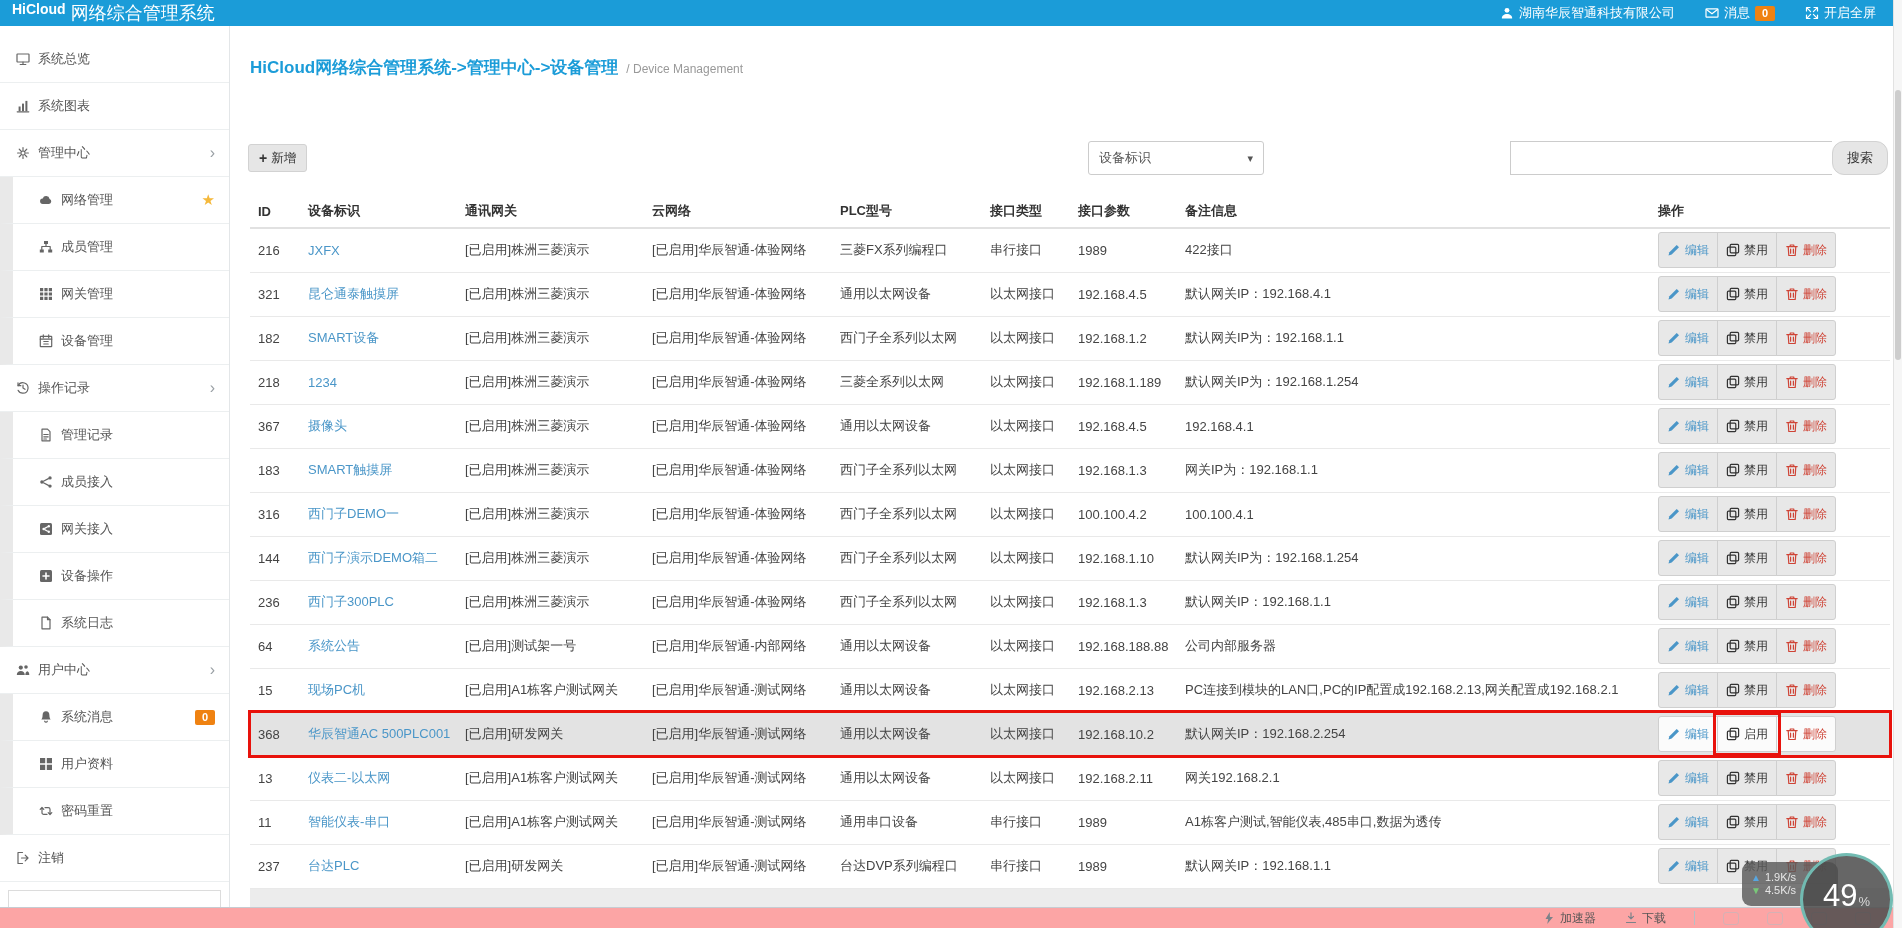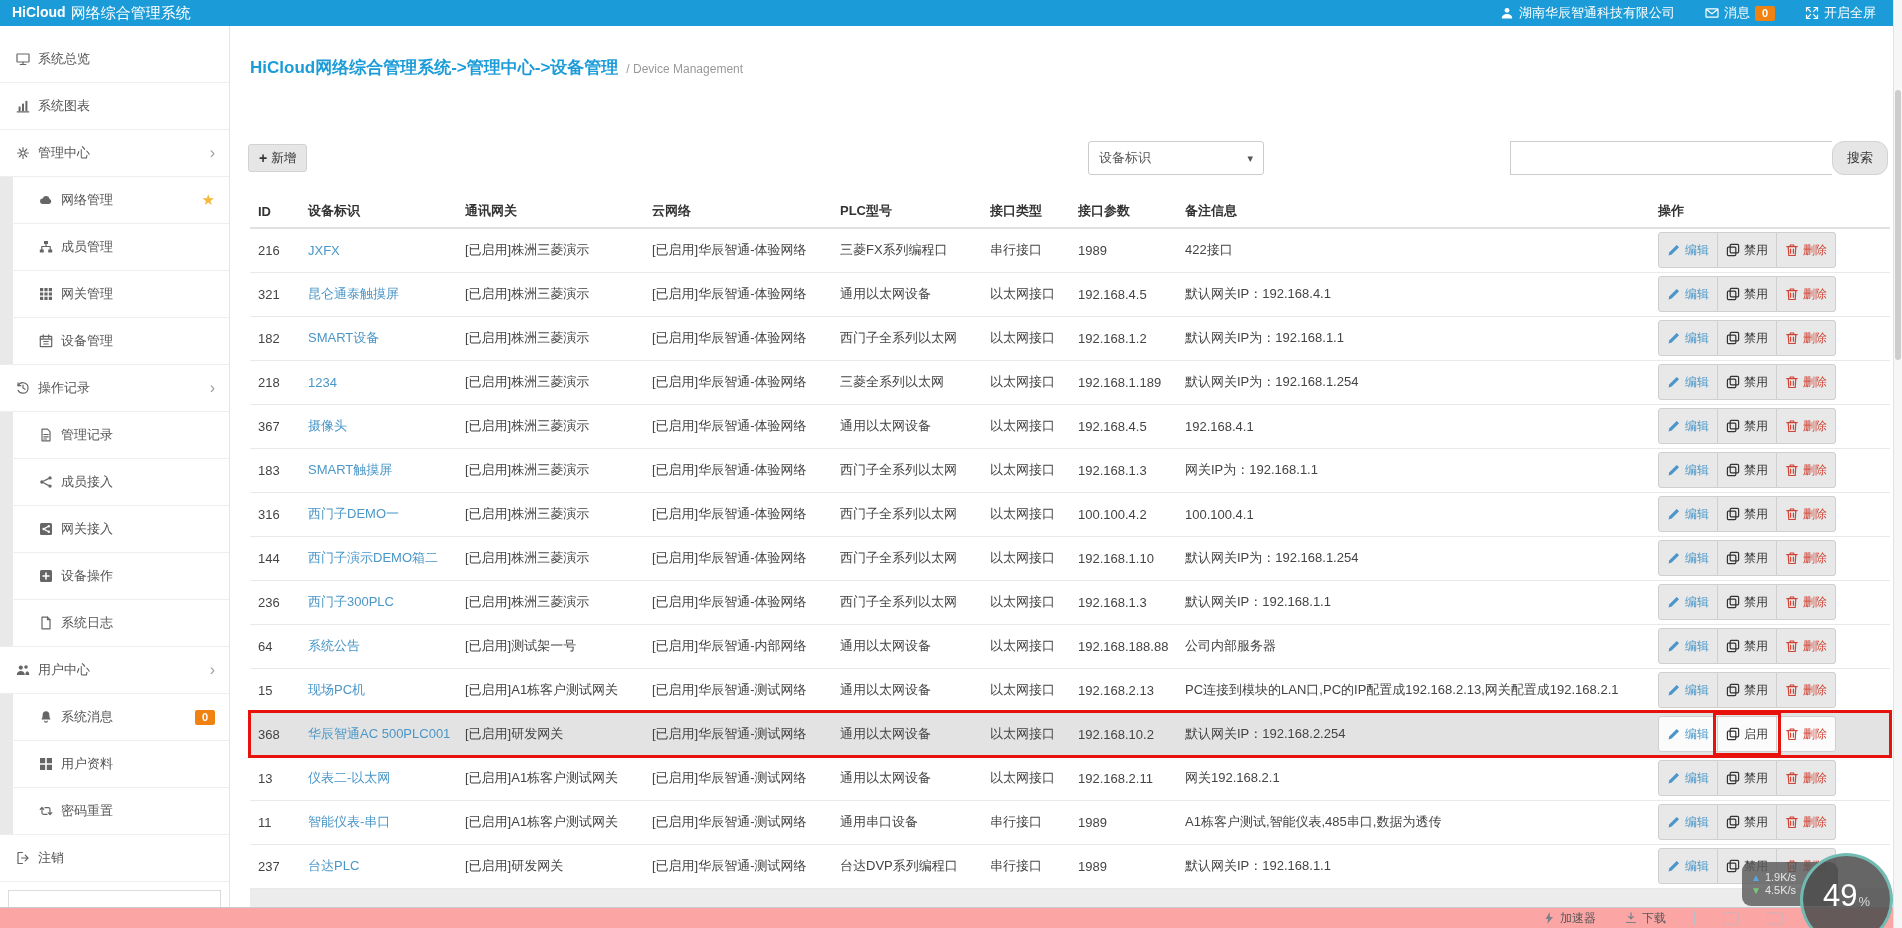--- a/index.html
+++ b/index.html
@@ -13,21 +13,21 @@
   html,body{margin:0;padding:0}
   body{
     width:1902px;height:928px;overflow:hidden;background:#fff;position:relative;
     font-family:"Liberation Sans","DejaVu Sans",sans-serif;color:#444;
   }
   
   .topbar{height:26px;background:var(--header-blue);color:#fff;display:flex;align-items:center;
     justify-content:space-between;padding:0 26px 0 12px}
   .brand{display:flex;align-items:flex-start;cursor:default}
   .brand b{font-size:14px;font-weight:700}
-  .brand span{font-size:15px;margin-left:5px}
+  .brand span{font-size:18px;margin-left:5px}
   .top-right{display:flex;align-items:center;gap:30px;font-size:13px}
   .top-item{display:flex;align-items:center;gap:5px;cursor:pointer;white-space:nowrap}
   .badge{background:var(--badge-orange);color:#fff;font-size:11px;line-height:15px;
     padding:0 7px;border-radius:2px;font-weight:700}
   .icon{display:inline-flex;align-items:center;justify-content:center}
   
   .layout{display:flex;height:902px}
   .sidebar{width:230px;min-width:230px;background:#fff;border-right:1px solid #e3e6e8;padding-top:10px}
   .item{height:47px;display:flex;align-items:center;padding:0 14px 0 16px;border-bottom:1px solid #eceff0;
     color:#555;font-size:13px;cursor:pointer;white-space:nowrap}

